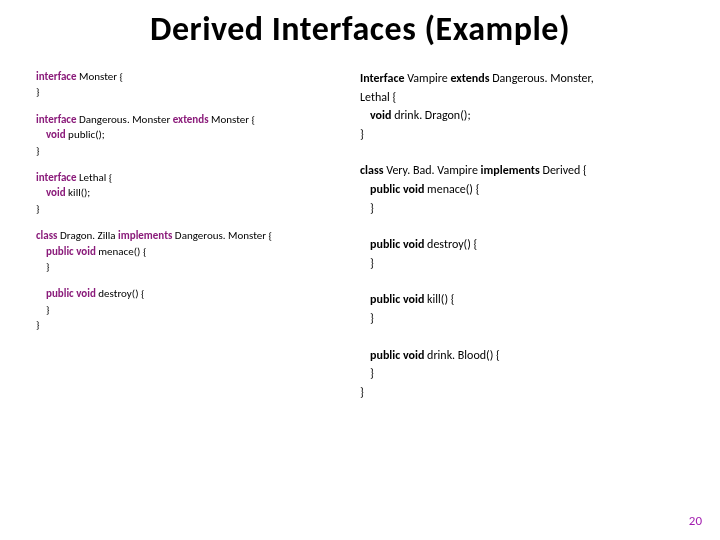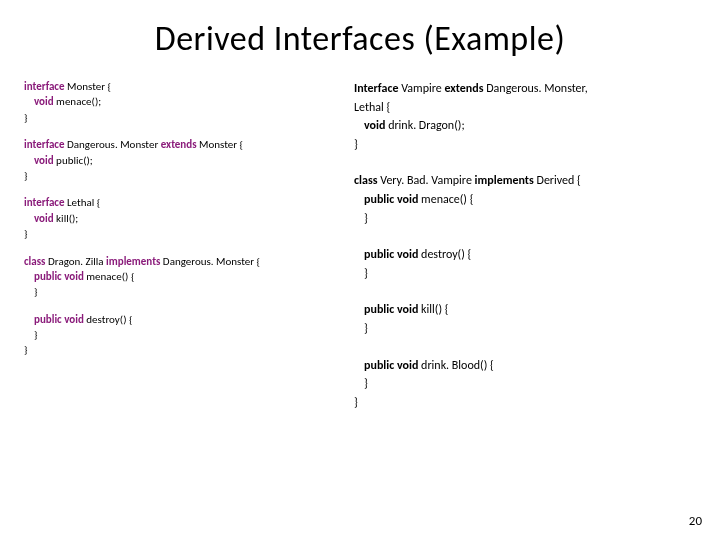--- a/index.html
+++ b/index.html
@@ -9,67 +9,63 @@
     height: 540px;
     background: #fff;
     font-family: Calibri, Arial, sans-serif;
     color: #000;
     position: relative;
     overflow: hidden;
   }
   .title {
     text-align: center;
     font-size: 34px;
-    font-weight: 400;
-    padding-top: 18px;
+    font-weight: 700;
+    padding-top: 8px;
     letter-spacing: 0.5px;
   }
   .cols {
     display: flex;
-    padding: 20px 36px 0 24px;
+    padding: 20px 36px 0 36px;
   }
   .col {
     flex: 1;
     font-size: 11px;
     line-height: 1.4;
   }
   .col-right {
     font-size: 12px;
     line-height: 1.55;
   }
   .block { margin-bottom: 12px; }
   .block-md { margin-bottom: 18px; }
   .kw { color: #8a1b7a; font-weight: bold; }   
   .kw2 { font-weight: bold; }                  
   .ind1 { padding-left: 10px; }
   .page-num {
     position: absolute;
     bottom: 12px;
     right: 18px;
-    color: #000000;
+    color: #a21caf;
     font-size: 13px;
   }
 </style>
 </head>
 <body>
 
 <div class="title">Derived Interfaces (Example) </div>
 
 <div class="cols">
 
   <div class="col">
 
     <div class="block">
       <div>
         <span class="kw">interface </span>
         <span>Monster { </span>
-      </div>
-      <div class="ind1">
-        <span class="kw">void </span>
-        <span>menace(); </span>
       </div>
       <div>} </div>
     </div>
 
     <div class="block">
       <div>
         <span class="kw">interface </span>
         <span>Dangerous. Monster </span>
         <span class="kw">extends </span>
         <span>Monster { </span>

